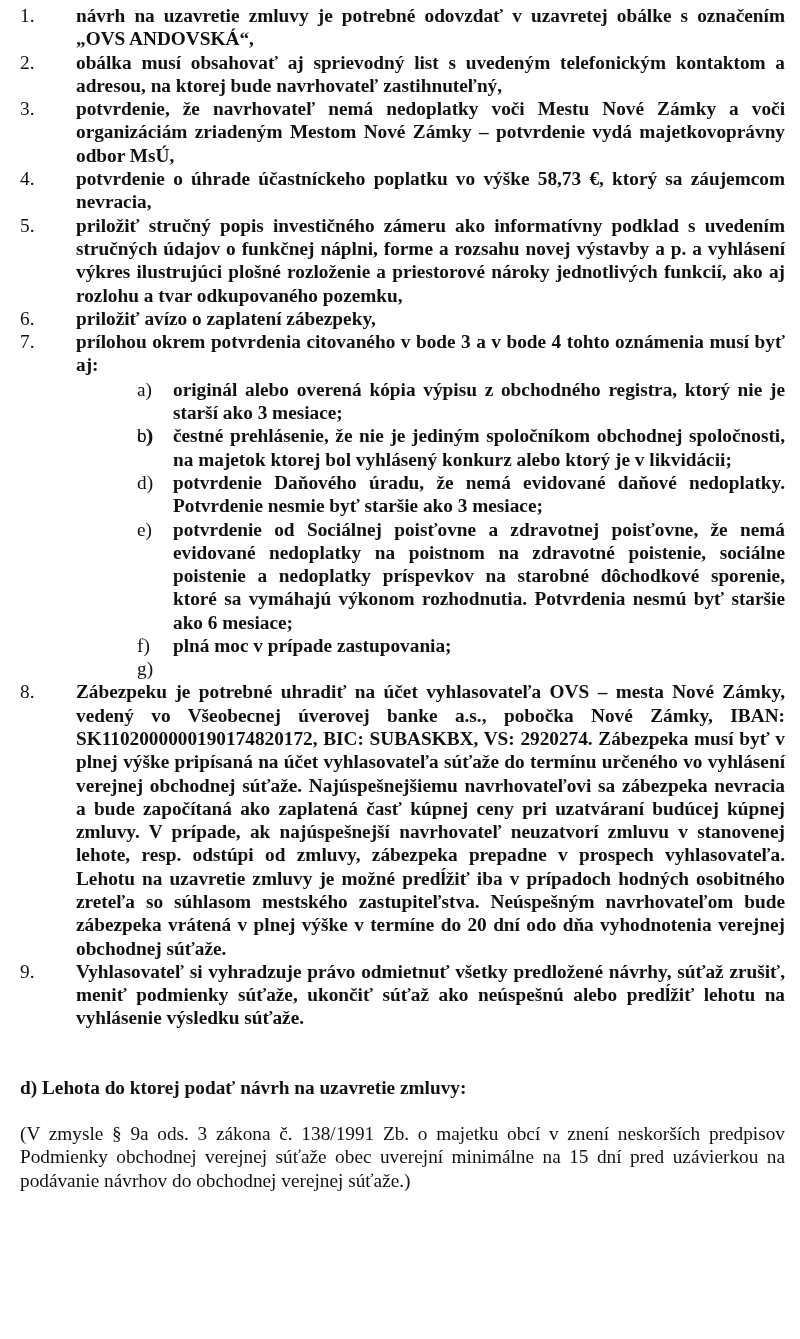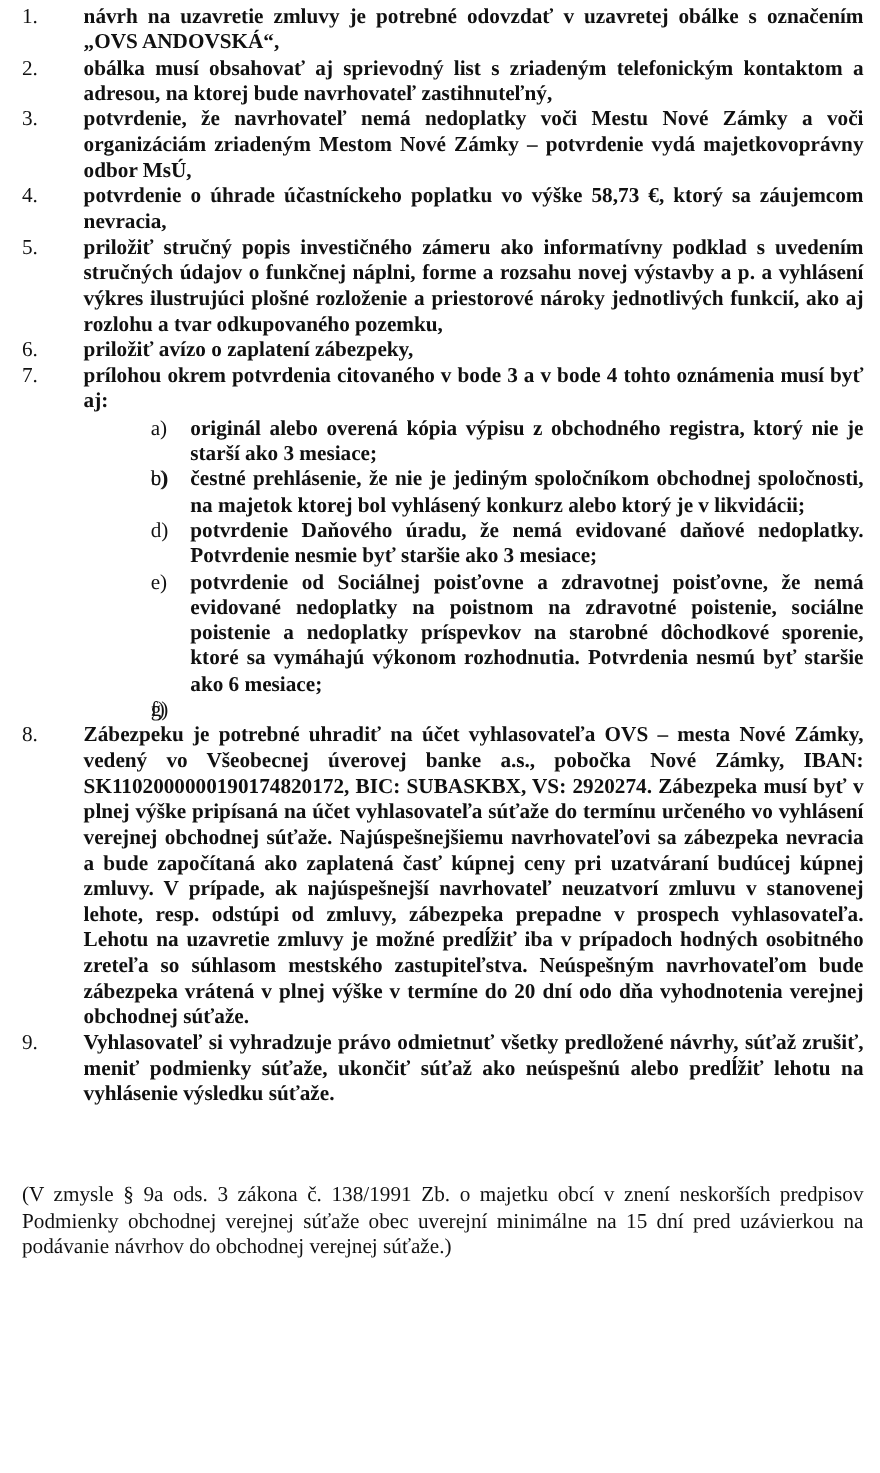--- a/index.html
+++ b/index.html
@@ -25,21 +25,21 @@
 <body>
 
 <div class="doc">
 
   <div class="item">
     <span class="num">1.</span>
     <div class="text">návrh na uzavretie zmluvy je potrebné odovzdať v uzavretej obálke s označením „OVS ANDOVSKÁ“,</div>
   </div>
   <div class="item">
     <span class="num">2.</span>
-    <div class="text">obálka musí obsahovať aj sprievodný list s zriadeným telefonickým kontaktom a adresou, na ktorej bude navrhovateľ zastihnuteľný,</div>
+    <div class="text">obálka musí obsahovať aj sprievodný list s uvedeným telefonickým kontaktom a adresou, na ktorej bude navrhovateľ zastihnuteľný,</div>
   </div>
   <div class="item">
     <span class="num">3.</span>
     <div class="text">potvrdenie, že navrhovateľ nemá nedoplatky voči Mestu Nové Zámky a voči organizáciám zriadeným Mestom Nové Zámky – potvrdenie vydá majetkovoprávny odbor MsÚ,</div>
   </div>
   <div class="item">
     <span class="num">4.</span>
     <div class="text">potvrdenie o úhrade účastníckeho poplatku vo výške 58,73 €, ktorý sa záujemcom nevracia,</div>
   </div>
   <div class="item">
@@ -71,36 +71,38 @@
   <div class="sub">
     <span class="letter">d)</span>
     <div class="text">potvrdenie Daňového úradu, že nemá evidované daňové nedoplatky. Potvrdenie nesmie byť staršie ako 3 mesiace;</div>
   </div>
   <div class="sub">
     <span class="letter">e)</span>
     <div class="text">potvrdenie od Sociálnej poisťovne a zdravotnej poisťovne, že nemá evidované nedoplatky na poistnom na zdravotné poistenie, sociálne poistenie a nedoplatky príspevkov na starobné dôchodkové sporenie, ktoré sa vymáhajú výkonom rozhodnutia. Potvrdenia nesmú byť staršie ako 6 mesiace;</div>
   </div>
   <div class="sub">
     <span class="letter">f)</span>
+    <div class="text">plná moc v prípade zastupovania;</div>
   </div>
   <div class="sub">
     <span class="letter">g)</span>
   </div>
 
   <div class="gap-md"></div>
 
   <div class="item">
     <span class="num">8.</span>
     <div class="text">Zábezpeku je potrebné uhradiť na účet vyhlasovateľa OVS – mesta Nové Zámky, vedený vo Všeobecnej úverovej banke a.s., pobočka Nové Zámky, IBAN: SK1102000000190174820172, BIC: SUBASKBX, VS: 2920274. Zábezpeka musí byť v plnej výške pripísaná na účet vyhlasovateľa súťaže do termínu určeného vo vyhlásení verejnej obchodnej súťaže. Najúspešnejšiemu navrhovateľovi sa zábezpeka nevracia a bude započítaná ako zaplatená časť kúpnej ceny pri uzatváraní budúcej kúpnej zmluvy. V prípade, ak najúspešnejší navrhovateľ neuzatvorí zmluvu v stanovenej lehote, resp. odstúpi od zmluvy, zábezpeka prepadne v prospech vyhlasovateľa. Lehotu na uzavretie zmluvy je možné predĺžiť iba v prípadoch hodných osobitného zreteľa so súhlasom mestského zastupiteľstva. Neúspešným navrhovateľom bude zábezpeka vrátená v plnej výške v termíne do 20 dní odo dňa vyhodnotenia verejnej obchodnej súťaže.</div>
   </div>
   <div class="item">
     <span class="num">9.</span>
     <div class="text">Vyhlasovateľ si vyhradzuje právo odmietnuť všetky predložené návrhy, súťaž zrušiť, meniť podmienky súťaže, ukončiť súťaž ako neúspešnú alebo predĺžiť lehotu na vyhlásenie výsledku súťaže.</div>
   </div>
 
   <div class="gap-lg"></div>
 
   <div class="section">
+    <div class="heading">d) Lehota do ktorej podať návrh na uzavretie zmluvy:</div>
     <div class="gap-md"></div>
     <div class="para">(V zmysle § 9a ods. 3 zákona č. 138/1991 Zb. o majetku obcí v znení neskorších predpisov Podmienky obchodnej verejnej súťaže obec uverejní minimálne na 15 dní pred uzávierkou na podávanie návrhov do obchodnej verejnej súťaže.)</div>
   </div>
 
 </div>
 
 </body></html>

